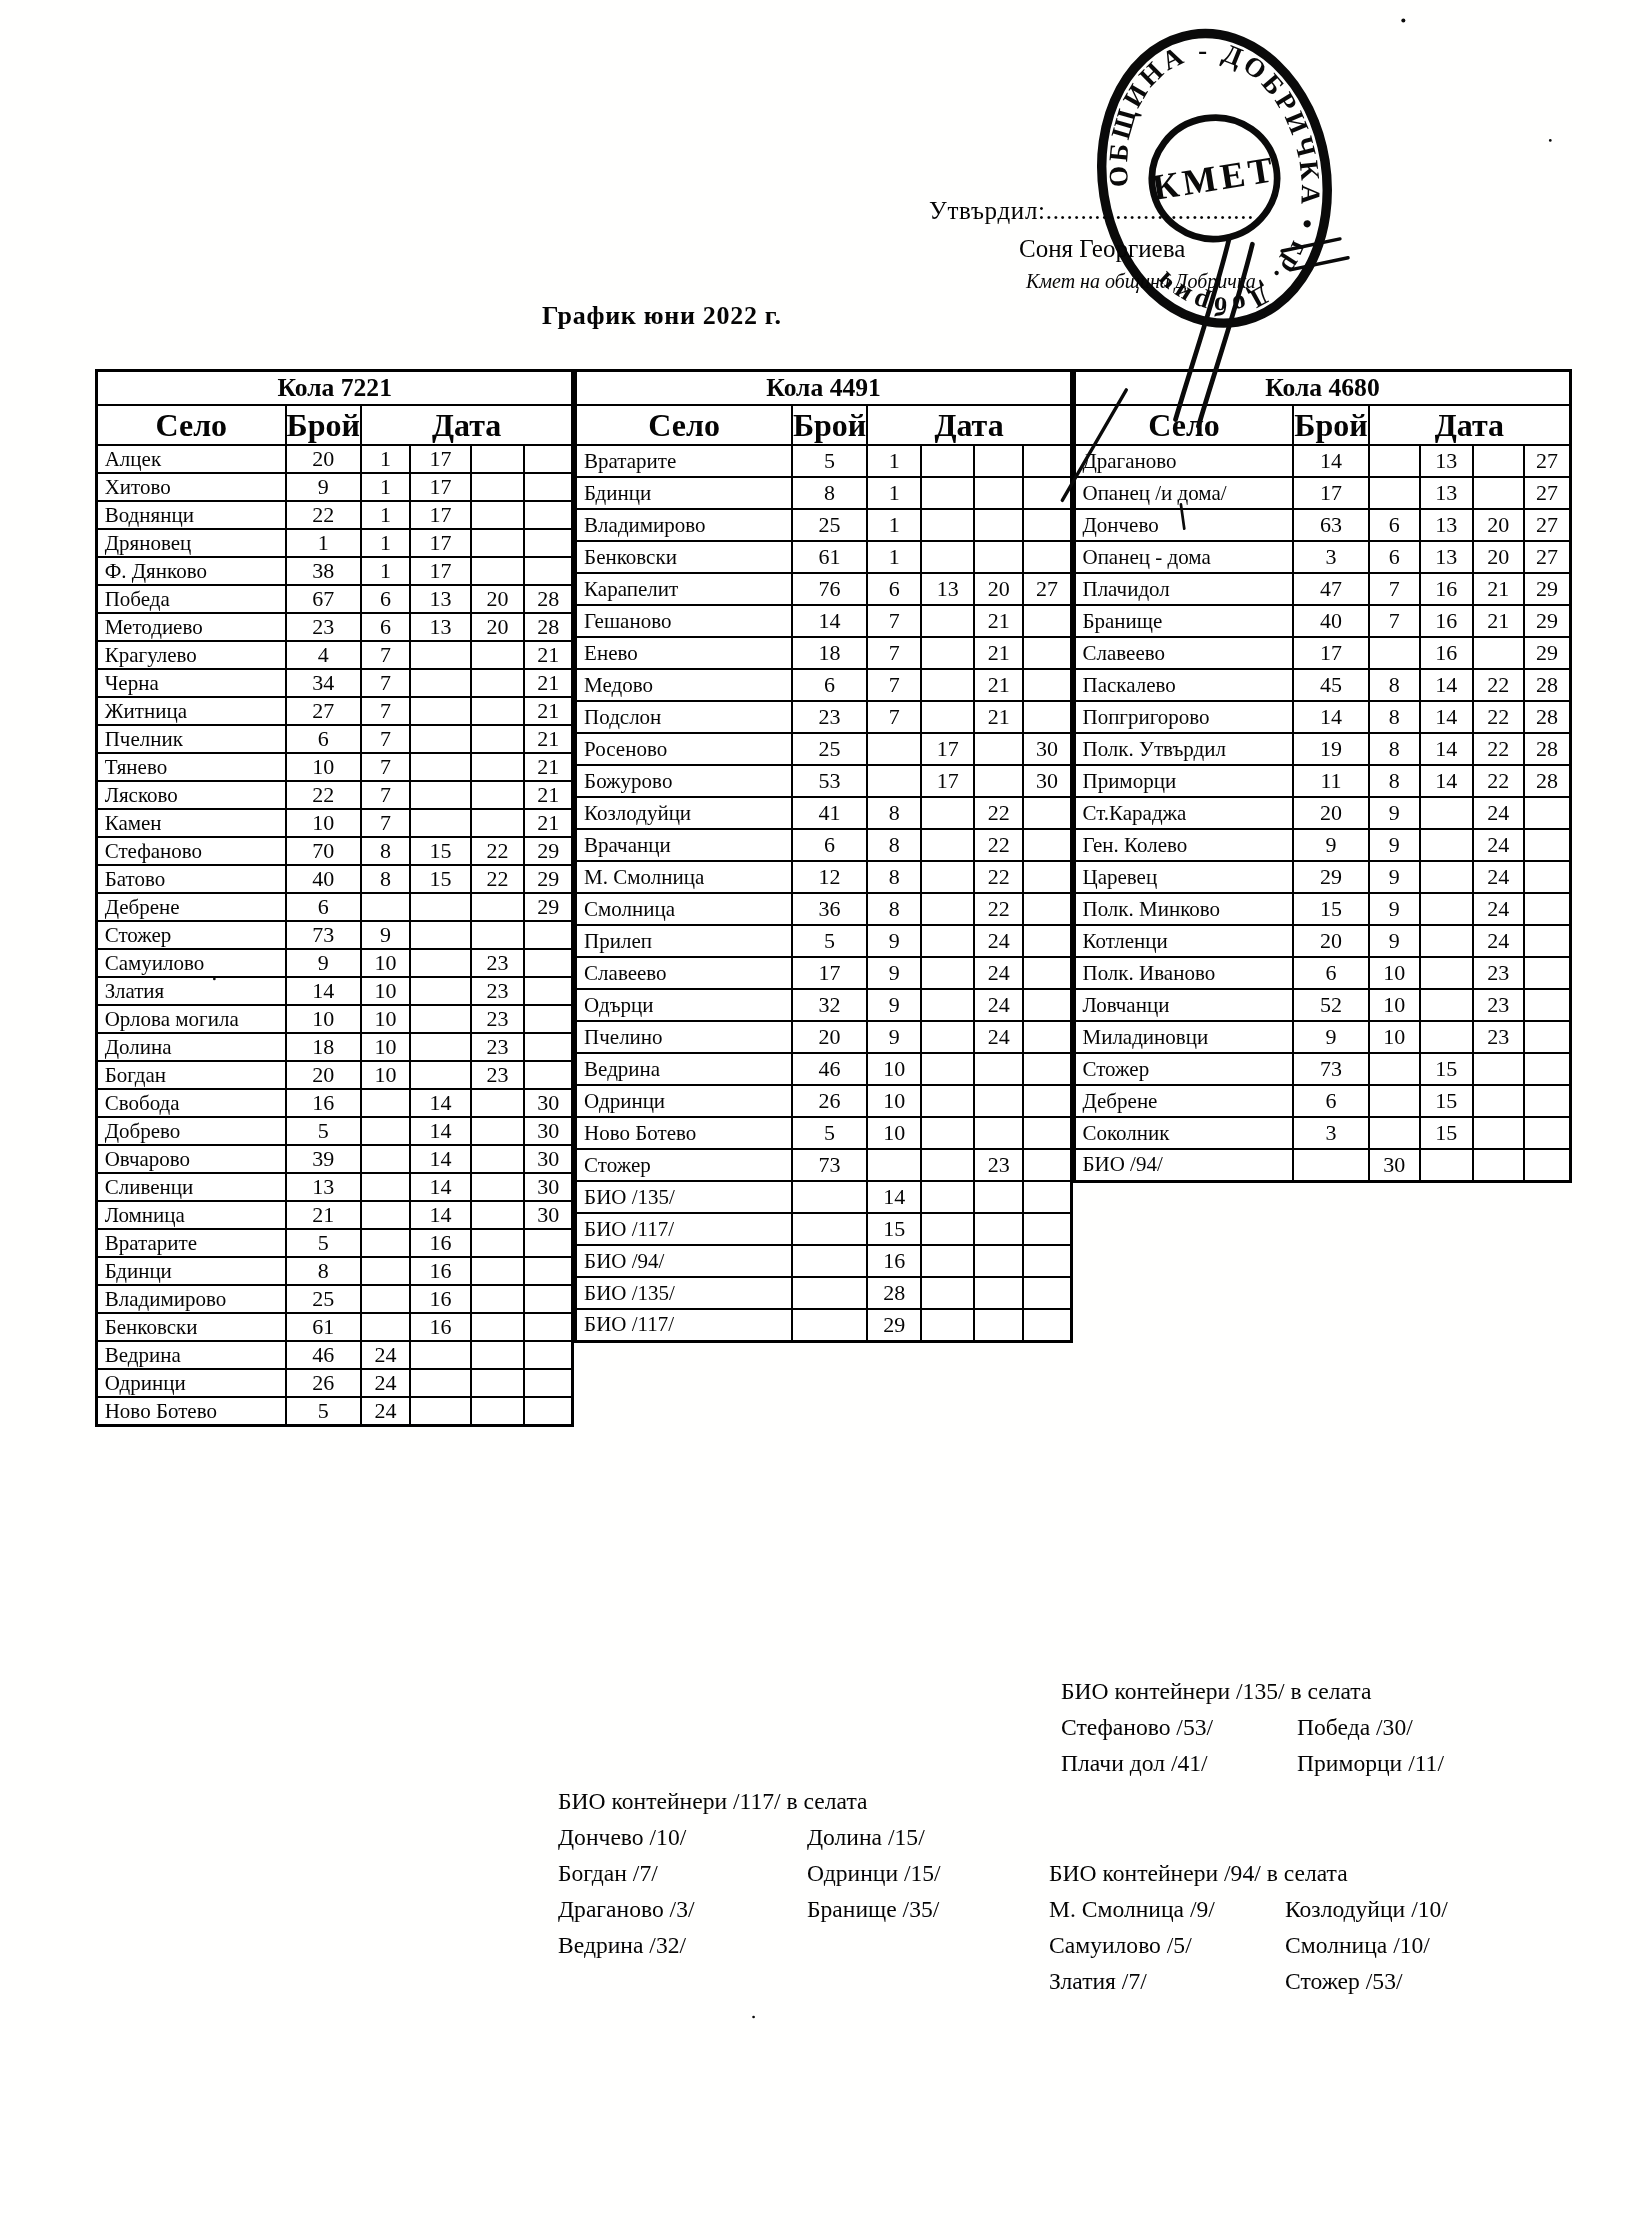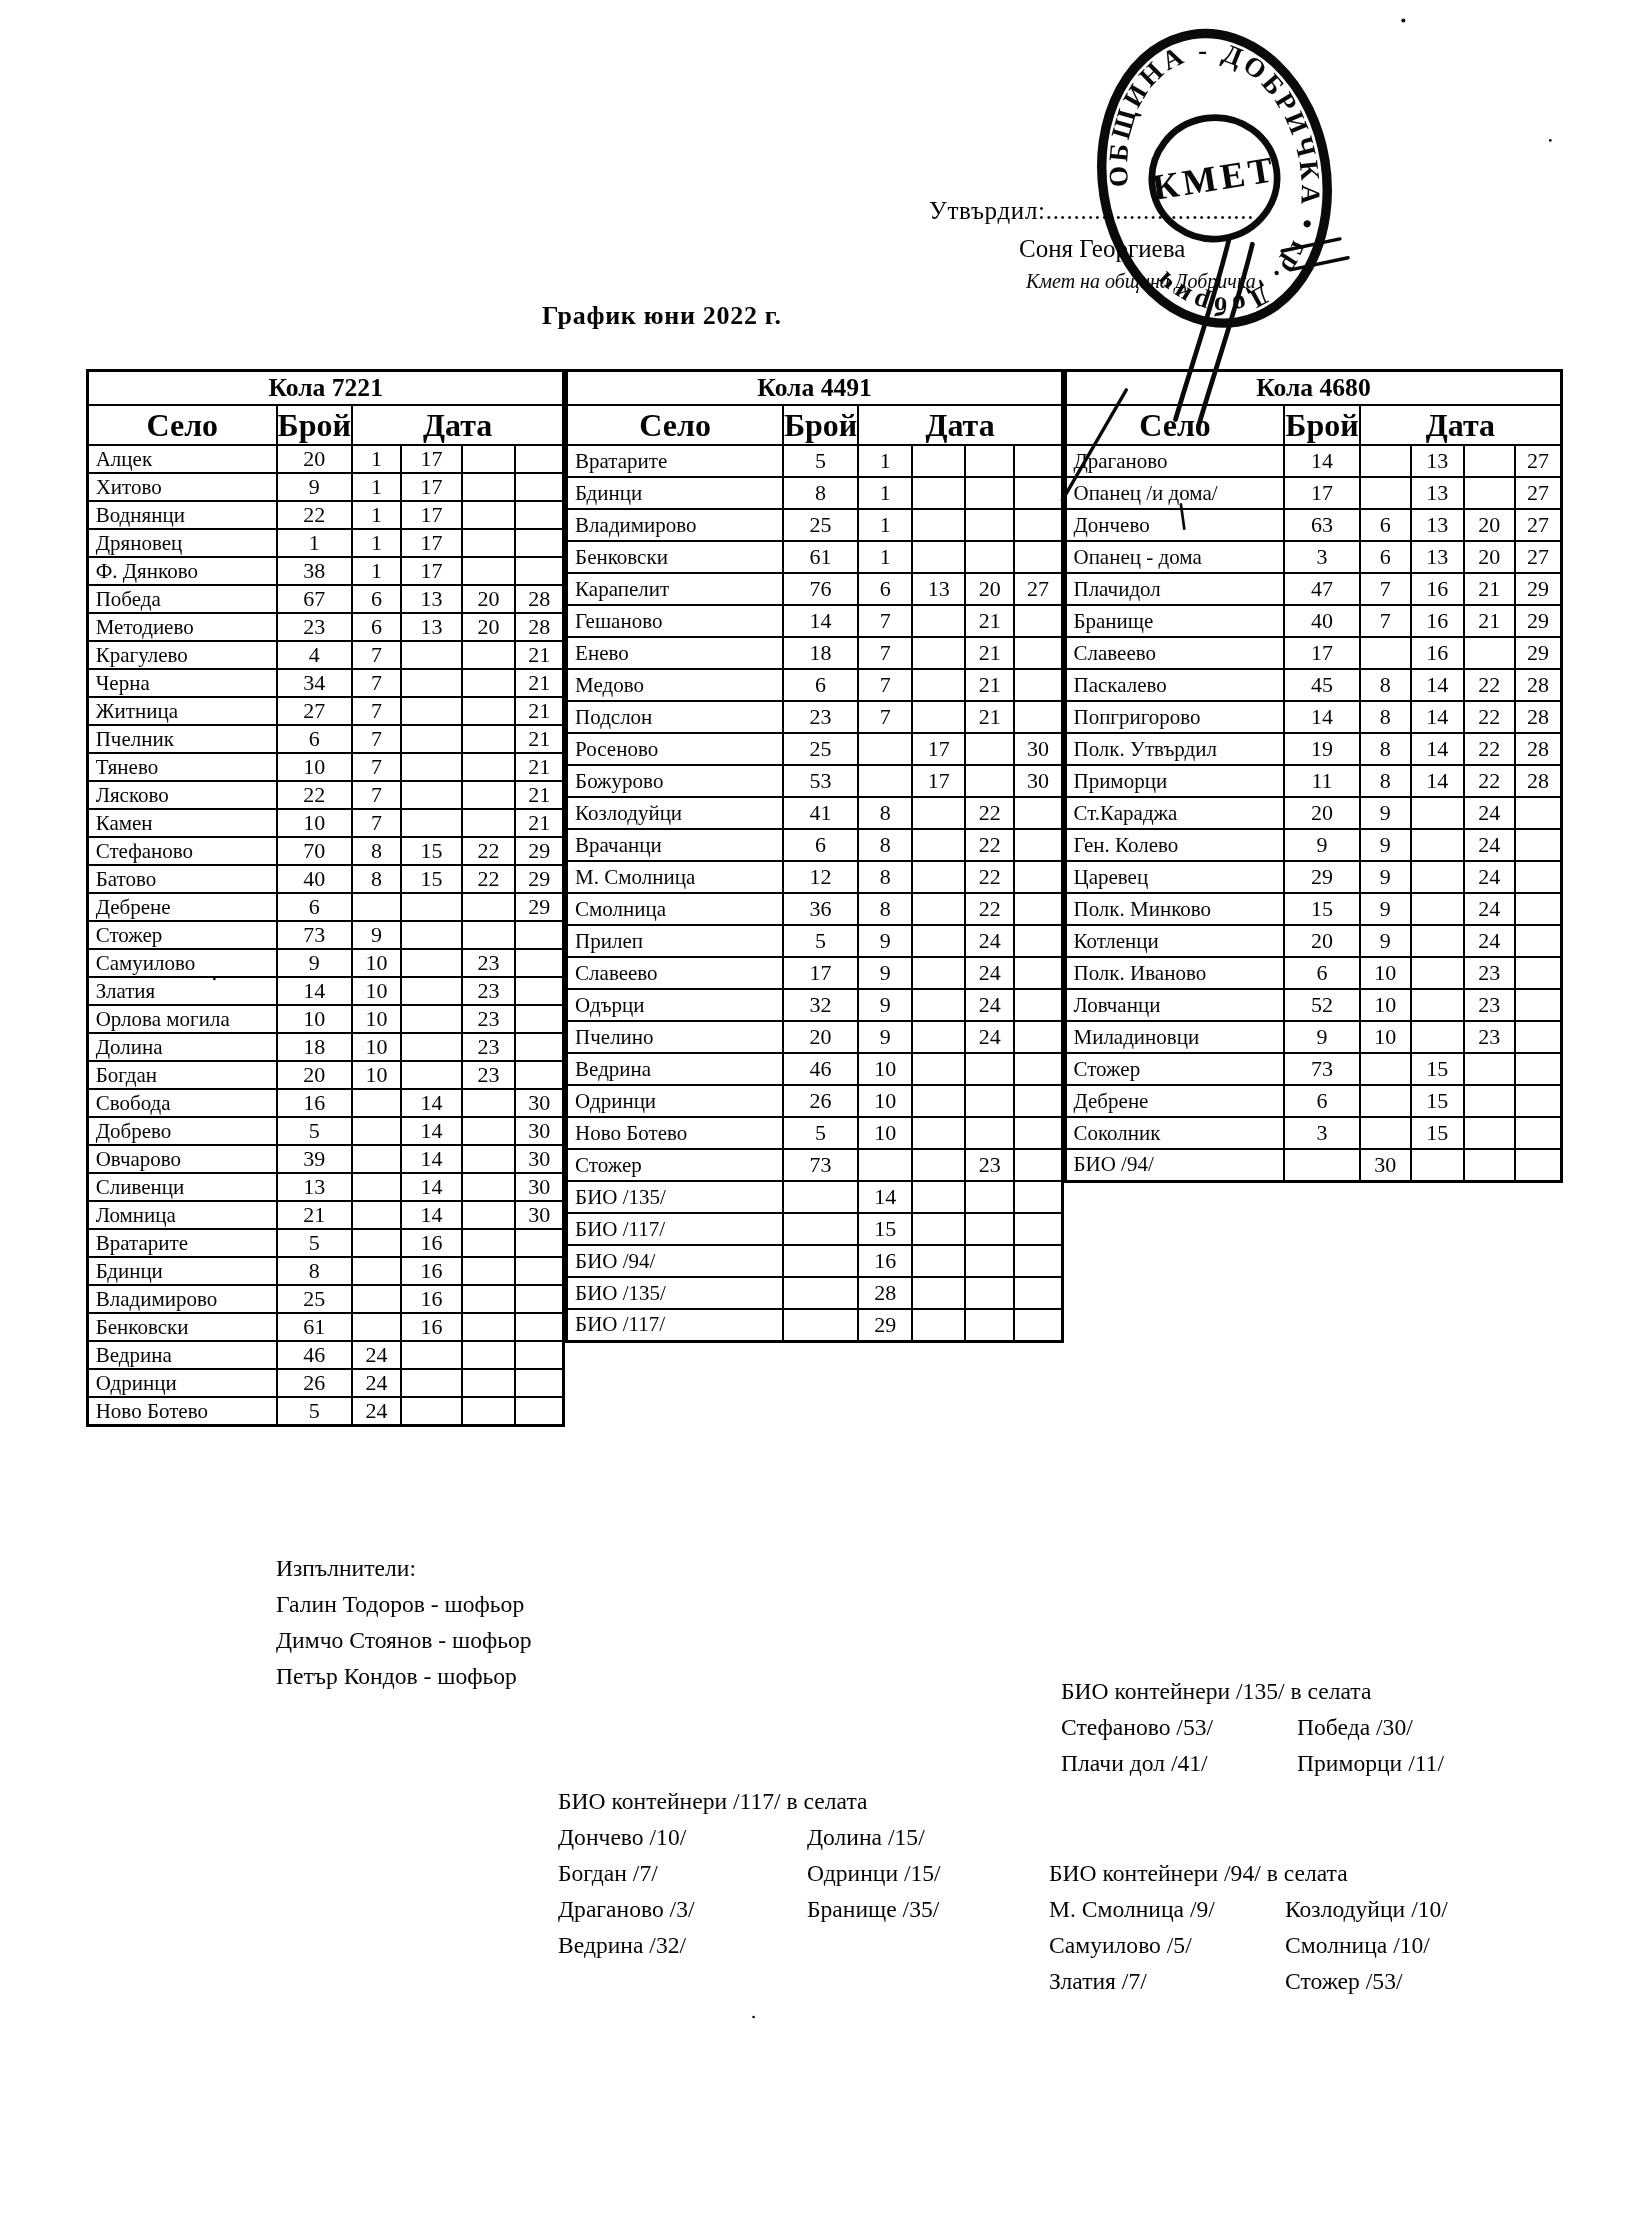--- a/index.html
+++ b/index.html
@@ -7,21 +7,21 @@
         font-family:"Liberation Serif","DejaVu Serif",serif;color:#050505;overflow:hidden;}
 
   
   .approval-label{position:absolute;left:929px;top:197px;font-size:25px;letter-spacing:0.7px;}
   .approval-name{position:absolute;left:1019px;top:235px;font-size:25px;}
   .approval-role{position:absolute;left:1026px;top:270px;font-size:20px;font-style:italic;}
 
   .doc-title{position:absolute;left:542px;top:301px;font-size:26px;font-weight:bold;letter-spacing:0.7px;}
 
   
-  .tables{position:absolute;left:86px;top:369px;display:flex;align-items:flex-start;}
+  .tables{position:absolute;left:95px;top:369px;display:flex;align-items:flex-start;}
   table{border-collapse:collapse;table-layout:fixed;border:3.4px solid #000;background:#fff;}
   th,td{border:2px solid #000;overflow:hidden;white-space:nowrap;padding:0;}
   th.vehicle-h{font-size:25.6px;font-weight:bold;text-align:center;height:32px;border-bottom:2.7px solid #000;}
   th.colhead{font-size:32px;font-weight:bold;text-align:center;height:38px;}
   td.c-village{font-size:21px;text-align:left;padding:0 2.7px 0 6.7px;}
   td.c-num{font-size:22px;text-align:center;}
   .t1 tbody tr{height:22px;}
   .t2 tbody tr{height:32px;}
   .t3 tbody tr{height:32px;}
 
@@ -819,28 +819,20 @@
             <td class="c-num">30</td>
             <td class="c-num"></td>
             <td class="c-num"></td>
             <td class="c-num"></td>
           </tr>
         </tbody>
     </table>
 
   </div>
 
-  <div class="executors">
-    <div>Изпълнители:</div>
-    <div>
-        <div>Галин Тодоров - шофьор</div>
-        <div>Димчо Стоянов - шофьор</div>
-        <div>Петър Кондов - шофьор</div>
-      </div>
-  </div>
 
   <div class="bio bio-135">
     <div class="grid">
       <div class="bio-title">БИО контейнери /135/ в селата</div>
       <div style="display:contents"><div>Стефаново /53/</div><div>Победа /30/</div><div>Плачи дол /41/</div><div>Приморци /11/</div></div>
     </div>
   </div>
   <div class="bio bio-117">
     <div class="grid">
       <div class="bio-title">БИО контейнери /117/ в селата</div>

